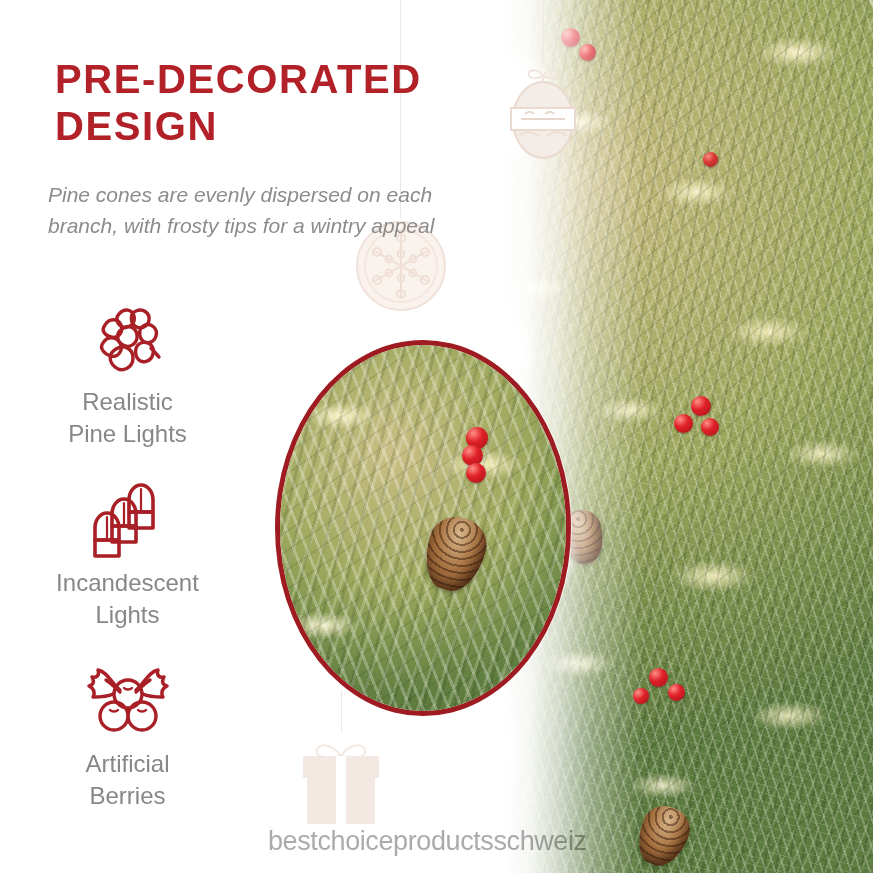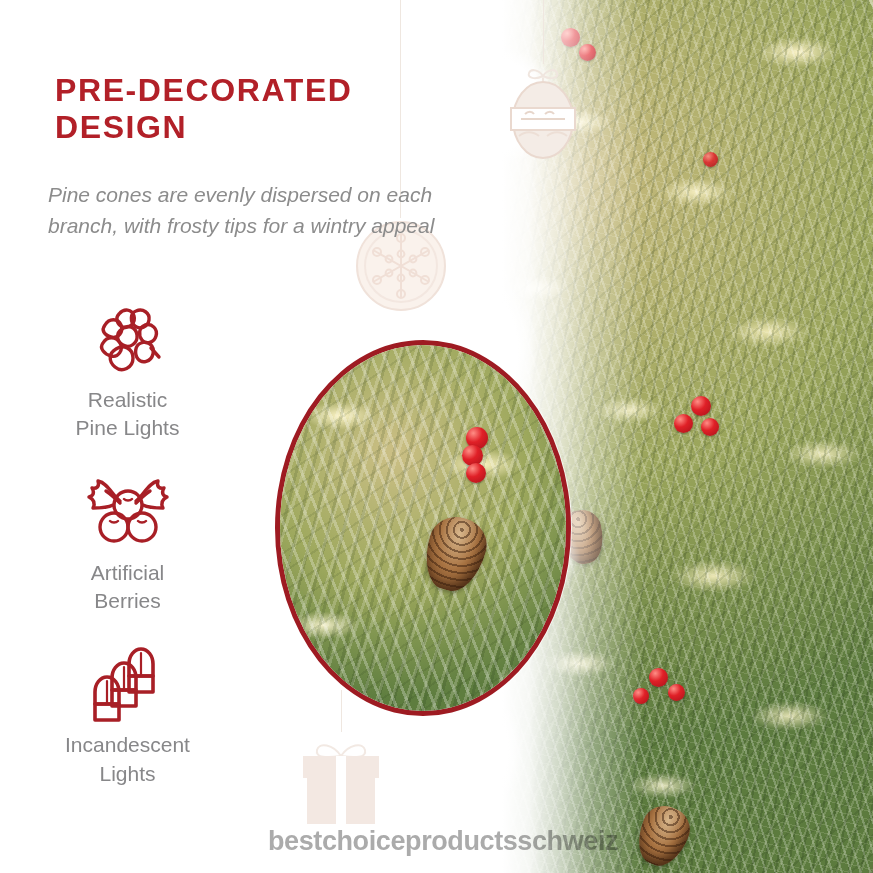--- a/index.html
+++ b/index.html
@@ -120,40 +120,40 @@
     box-shadow:inset -4px -6px 10px rgba(40,20,8,.5), 0 2px 4px rgba(0,0,0,.3);
   }
 
   
   .wm{ position:absolute; opacity:1; pointer-events:none; }
   .wm svg{ display:block; }
   .wm-string{ position:absolute; width:1px; background:#efe7e0; }
 
   
   .title{
-    position:absolute; left:55px; top:72px; width:440px;
-    font-size:32px; font-weight:bold; line-height:1.17;
+    position:absolute; left:55px; top:56px; width:440px;
+    font-size:40px; font-weight:bold; line-height:1.17;
     letter-spacing:1.6px; color:var(--brand,#b22028);
   }
   .subtitle{
     position:absolute; left:48px; top:180px; width:430px;
     font-size:21px; line-height:1.46; color:#8c8c8c; font-weight:300;font-style:italic;
   }
   .features{ position:absolute; left:20px; top:300px; width:215px; }
   .feature{ width:215px; text-align:center; margin-bottom:30px; }
   .feature-icon{ height:78px; display:flex; align-items:center; justify-content:center; }
   .feature-icon svg{ display:block; }
   .feature-label{
-    margin-top:8px; font-size:21px; line-height:1.35; color:#878789; font-weight:300;
+    margin-top:8px; font-size:24px; line-height:1.35; color:#878789; font-weight:300;
   }
 
   
   .wm-text{
     position:absolute; left:268px; top:826px;
-    font-size:27px; font-weight:bold; letter-spacing:-.4px;
+    font-size:27px; font-weight:normal; letter-spacing:-.4px;
     color:rgba(120,120,120,.62); white-space:nowrap;
     mix-blend-mode:multiply;
   }
 </style>
 </head>
 <body>
 
 <div id="stage">
 
   <div class="photo">
@@ -258,53 +258,53 @@
         </svg>
       </div>
       <div class="feature-label">
         <div>Realistic</div>
         <div>Pine Lights</div>
       </div>
     </div>
 
     <div class="feature" style="margin-top:14px;">
       <div class="feature-icon">
-        <svg width="100" height="74" viewBox="0 0 100 74" fill="none" stroke="#a81f26" stroke-width="3.4" stroke-linejoin="round" stroke-linecap="round">
-          <path d="M42 26C34 20 30 8 20 6c2 6-2 8-6 7 3 5 1 8-3 9 6 3 6 7 4 11 8 0 14 0 20-3"></path>
-          <path d="M58 26c8-6 12-18 22-20-2 6 2 8 6 7-3 5-1 8 3 9-6 3-6 7-4 11-8 0-14 0-20-3"></path>
-          <path d="M28 16c6 4 10 8 14 12M72 16c-6 4-10 8-14 12"></path>
-          <circle cx="50" cy="30" r="14"></circle>
-          <circle cx="36" cy="52" r="14"></circle>
-          <circle cx="64" cy="52" r="14"></circle>
-          <path d="M46 24c2 2 6 2 8 0M32 46c2 2 6 2 8 0M60 46c2 2 6 2 8 0" stroke-width="2.4"></path>
-        </svg>
-      </div>
-      <div class="feature-label">
-        <div>Artificial</div>
-        <div>Berries</div>
-      </div>
-    </div>
-
-    <div class="feature" style="margin-top:14px;">
-      <div class="feature-icon">
         <svg width="84" height="82" viewBox="0 0 84 82" fill="none" stroke="#a81f26" stroke-width="3.6" stroke-linejoin="round" stroke-linecap="round">
           <path d="M55 6c7 0 12 7 12 15v12H43V21c0-8 5-15 12-15z"></path>
           <rect x="43" y="33" width="24" height="16"></rect>
           <path d="M55 10v22" stroke-width="2.2"></path>
           <path d="M38 20c7 0 12 7 12 15v12H26V35c0-8 5-15 12-15z"></path>
           <rect x="26" y="47" width="24" height="16"></rect>
           <path d="M38 24v22" stroke-width="2.2"></path>
           <path d="M21 34c7 0 12 7 12 15v12H9V49c0-8 5-15 12-15z"></path>
           <rect x="9" y="61" width="24" height="16"></rect>
           <path d="M21 38v22" stroke-width="2.2"></path>
         </svg>
       </div>
       <div class="feature-label">
         <div>Incandescent</div>
         <div>Lights</div>
       </div>
     </div>
 
+    <div class="feature" style="margin-top:14px;">
+      <div class="feature-icon">
+        <svg width="100" height="74" viewBox="0 0 100 74" fill="none" stroke="#a81f26" stroke-width="3.4" stroke-linejoin="round" stroke-linecap="round">
+          <path d="M42 26C34 20 30 8 20 6c2 6-2 8-6 7 3 5 1 8-3 9 6 3 6 7 4 11 8 0 14 0 20-3"></path>
+          <path d="M58 26c8-6 12-18 22-20-2 6 2 8 6 7-3 5-1 8 3 9-6 3-6 7-4 11-8 0-14 0-20-3"></path>
+          <path d="M28 16c6 4 10 8 14 12M72 16c-6 4-10 8-14 12"></path>
+          <circle cx="50" cy="30" r="14"></circle>
+          <circle cx="36" cy="52" r="14"></circle>
+          <circle cx="64" cy="52" r="14"></circle>
+          <path d="M46 24c2 2 6 2 8 0M32 46c2 2 6 2 8 0M60 46c2 2 6 2 8 0" stroke-width="2.4"></path>
+        </svg>
+      </div>
+      <div class="feature-label">
+        <div>Artificial</div>
+        <div>Berries</div>
+      </div>
+    </div>
+
   </div>
 
   <div class="wm-text">bestchoiceproductsschweiz</div>
 
 </div>
 
 </body></html>

